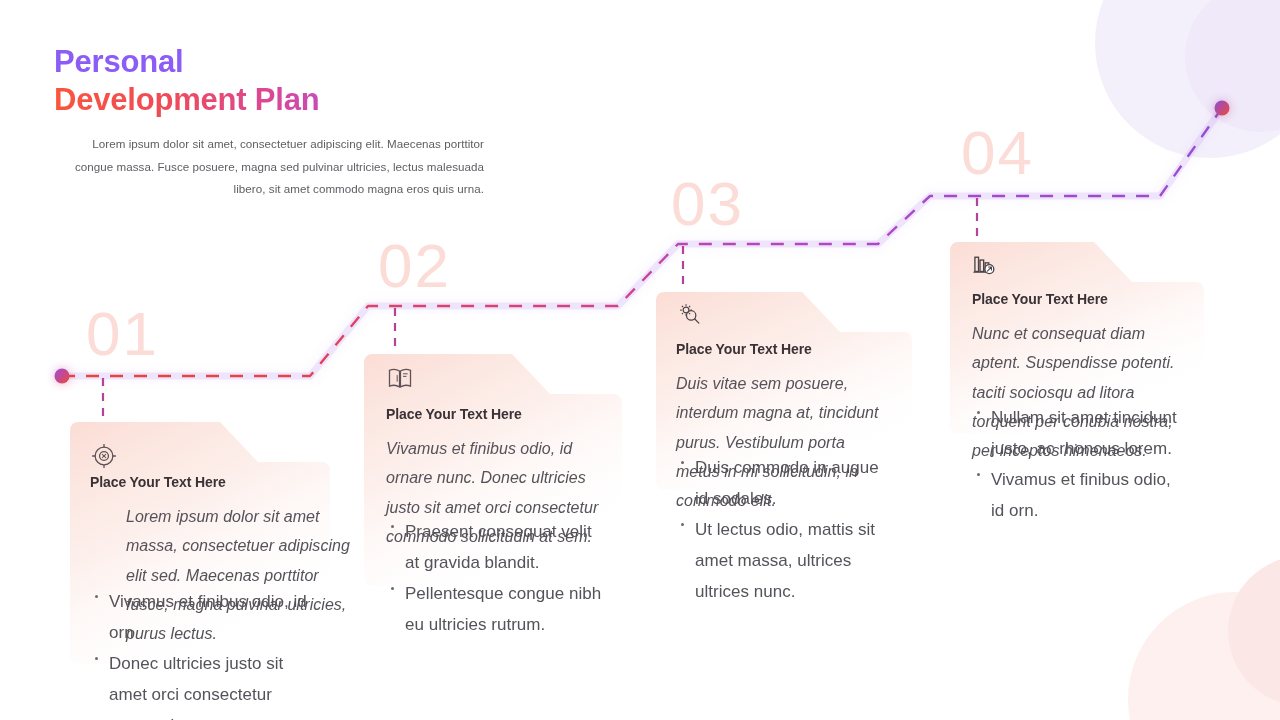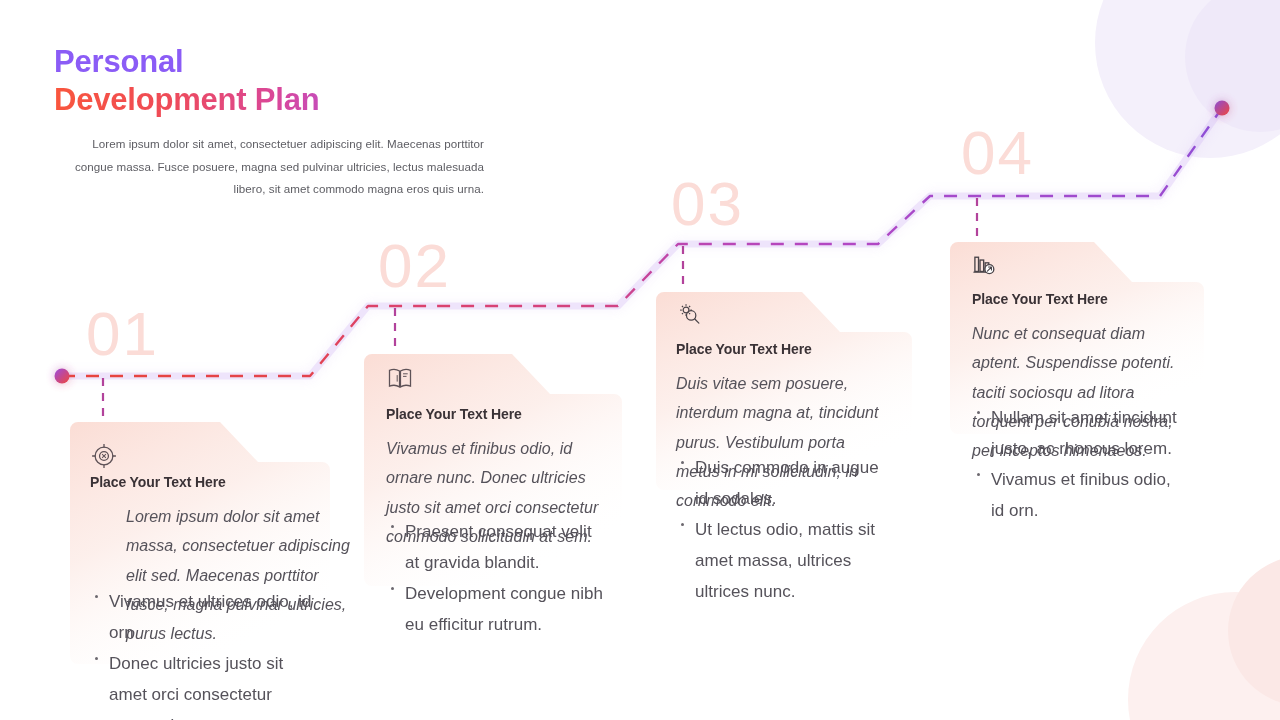--- a/index.html
+++ b/index.html
@@ -152,21 +152,21 @@
     </svg>
     <svg class="card-icon" style="left:20px;top:28px;" viewBox="0 0 24 24" fill="none" stroke="#5e5257" stroke-width="1.1">
       <circle cx="12" cy="12" r="7.6"></circle>
         <circle cx="12" cy="12" r="3.8"></circle>
       <path d="M12 1.8v3.2M12 19v3.2M1.8 12h3.2M19 12h3.2"></path>
       <path d="M10.4 10.4 L12 12 L13.6 10.4 M10.4 13.6 L12 12 L13.6 13.6" stroke-width="0.9"></path>
     </svg>
     <div class="card-h" style="left:20px;top:60px;">Place Your Text Here</div>
     <p class="card-p" style="left:20px;top:88px;width:226px;margin-left:36px;">Lorem ipsum dolor sit amet massa, consectetuer adipiscing elit sed. Maecenas porttitor  fusce, magna pulvinar ultricies, purus lectus.</p>
     <ul class="card-ul" style="left:20px;top:172px;width:226px;">
-      <li>Vivamus et ultrices odio, id orn</li>
+      <li>Vivamus et finibus odio, id orn</li>
       <li>Donec ultricies justo sit amet orci consectetur commodo sem.</li>
     </ul>
   </div>
 
   <div class="card" style="left:364px;top:346px;">
     <svg class="card-bg" width="258" height="240" viewBox="0 0 258 240">
       <defs>
         <linearGradient id="cf2" x1="0" y1="0" x2="0.55" y2="1">
           <stop offset="0%" stop-color="#fbddd5" stop-opacity="1"></stop>
           <stop offset="45%" stop-color="#fceae5" stop-opacity="0.75"></stop>
@@ -178,21 +178,21 @@
     <svg class="card-icon" style="left:22px;top:18px;" viewBox="0 0 24 24" fill="none" stroke="#5e5257" stroke-width="1.1">
       <path d="M3 5.4 C6 4.2 9 4.4 11.6 6 V19.6 C9 18 6 17.8 3 19 Z"></path>
       <path d="M21 5.4 C18 4.2 15 4.4 12.4 6 V19.6 C15 18 18 17.8 21 19 Z"></path>
       <path d="M14.6 8.4 h4 M14.6 10.6 h3" stroke-width="0.85"></path>
       <path d="M9.6 9.5 v5.6" stroke-width="0.85"></path>
     </svg>
     <div class="card-h" style="left:22px;top:60px;">Place Your Text Here</div>
     <p class="card-p" style="left:22px;top:88px;width:218px;"> Vivamus et finibus odio, id ornare nunc. Donec ultricies justo sit amet orci consectetur commodo sollicitudin at sem.</p>
     <ul class="card-ul" style="left:22px;top:170px;width:218px;">
       <li>Praesent consequat velit at gravida blandit.</li>
-      <li>Development congue nibh eu efficitur rutrum.</li>
+      <li>Pellentesque congue nibh eu ultricies rutrum.</li>
     </ul>
   </div>
 
   <div class="card" style="left:656px;top:284px;">
     <svg class="card-bg" width="256" height="206" viewBox="0 0 256 206">
       <defs>
         <linearGradient id="cf3" x1="0" y1="0" x2="0.55" y2="1">
           <stop offset="0%" stop-color="#fbddd5" stop-opacity="1"></stop>
           <stop offset="48%" stop-color="#fceae5" stop-opacity="0.72"></stop>
           <stop offset="100%" stop-color="#ffffff" stop-opacity="0"></stop>

